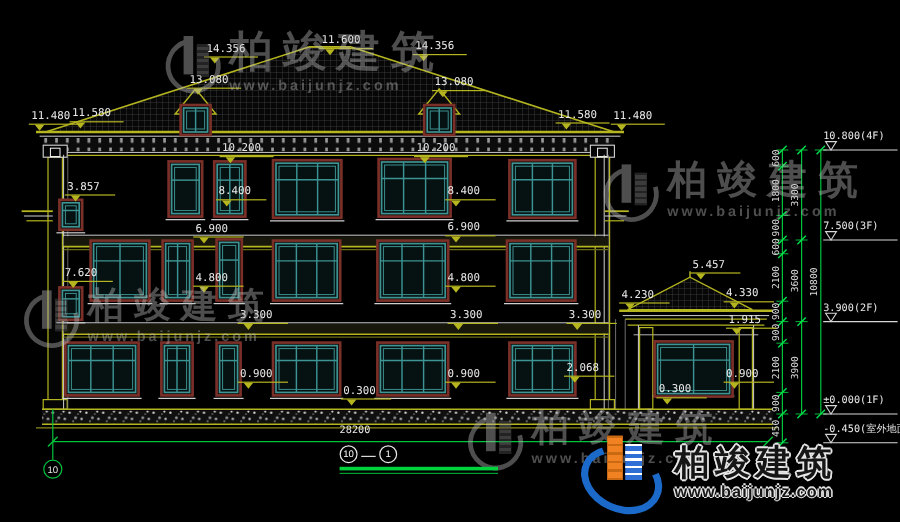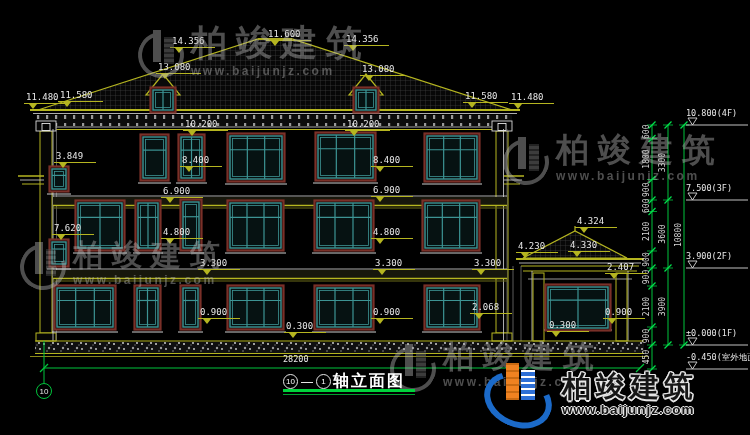--- a/index.html
+++ b/index.html
@@ -421,39 +421,39 @@
       <div class="dim" style="left: 266px; top: 29px;">11.600</div>
       <div class="dim" style="left: 344px; top: 34px;">14.356</div>
       <div class="dim" style="left: 156px; top: 62px;">13.080</div>
       <div class="dim" style="left: 360px; top: 64px;">13.080</div>
       <div class="dim" style="left: 24px; top: 92px;">11.480</div>
       <div class="dim" style="left: 58px; top: 90px;">11.580</div>
       <div class="dim" style="left: 463px; top: 91px;">11.580</div>
       <div class="dim" style="left: 509px; top: 92px;">11.480</div>
       <div class="dim" style="left: 183px; top: 119px;">10.200</div>
       <div class="dim" style="left: 345px; top: 119px;">10.200</div>
-      <div class="dim" style="left: 54px; top: 151px;">3.849</div>
+      <div class="dim" style="left: 54px; top: 151px;">3.857</div>
       <div class="dim" style="left: 180px; top: 155px;">8.400</div>
       <div class="dim" style="left: 371px; top: 155px;">8.400</div>
       <div class="dim" style="left: 161px; top: 186px;">6.900</div>
       <div class="dim" style="left: 371px; top: 185px;">6.900</div>
       <div class="dim" style="left: 52px; top: 223px;">7.620</div>
       <div class="dim" style="left: 161px; top: 227px;">4.800</div>
       <div class="dim" style="left: 371px; top: 227px;">4.800</div>
       <div class="dim" style="left: 198px; top: 258px;">3.300</div>
       <div class="dim" style="left: 373px; top: 258px;">3.300</div>
       <div class="dim" style="left: 472px; top: 258px;">3.300</div>
       <div class="dim" style="left: 470px; top: 302px;">2.068</div>
       <div class="dim" style="left: 198px; top: 307px;">0.900</div>
       <div class="dim" style="left: 371px; top: 307px;">0.900</div>
       <div class="dim" style="left: 284px; top: 321px;">0.300</div>
-      <div class="dim" style="left: 575px; top: 216px;">4.324</div>
+      <div class="dim" style="left: 575px; top: 216px;">5.457</div>
       <div class="dim" style="left: 516px; top: 241px;">4.230</div>
-      <div class="dim" style="left: 568px; top: 240px;">4.330</div>
-      <div class="dim" style="left: 605px; top: 262px;">2.407</div>
+      <div class="dim" style="left: 603px; top: 240px;">4.330</div>
+      <div class="dim" style="left: 605px; top: 262px;">1.915</div>
       <div class="dim" style="left: 603px; top: 307px;">0.900</div>
       <div class="dim" style="left: 547px; top: 320px;">0.300</div>
     </div>
 <div id="wms">
       <div class="wm" style="left: 138px; top: 24px;">
         <div class="wm-mark">
       <div class="wm-swoosh"></div>
           <div class="wm-b1"></div>
           <div class="wm-b2"></div>
         </div>
@@ -496,21 +496,20 @@
         </div>
       </div>
     </div>
 
 <div class="odim">28200</div>
 
 <div class="tblock">
   <span class="tcirc">10</span>
   <span class="tdash">—</span>
   <span class="tcirc">1</span>
-  <span class="tname">轴立面图</span>
 </div>
 <div class="tline1"></div>
 <div class="tline2"></div>
 
 <div class="abubble">10</div>
 
 <div class="brand">
   <div class="brand-mark">
     <div class="brand-swoosh"></div>
     <div class="brand-b1"></div>

